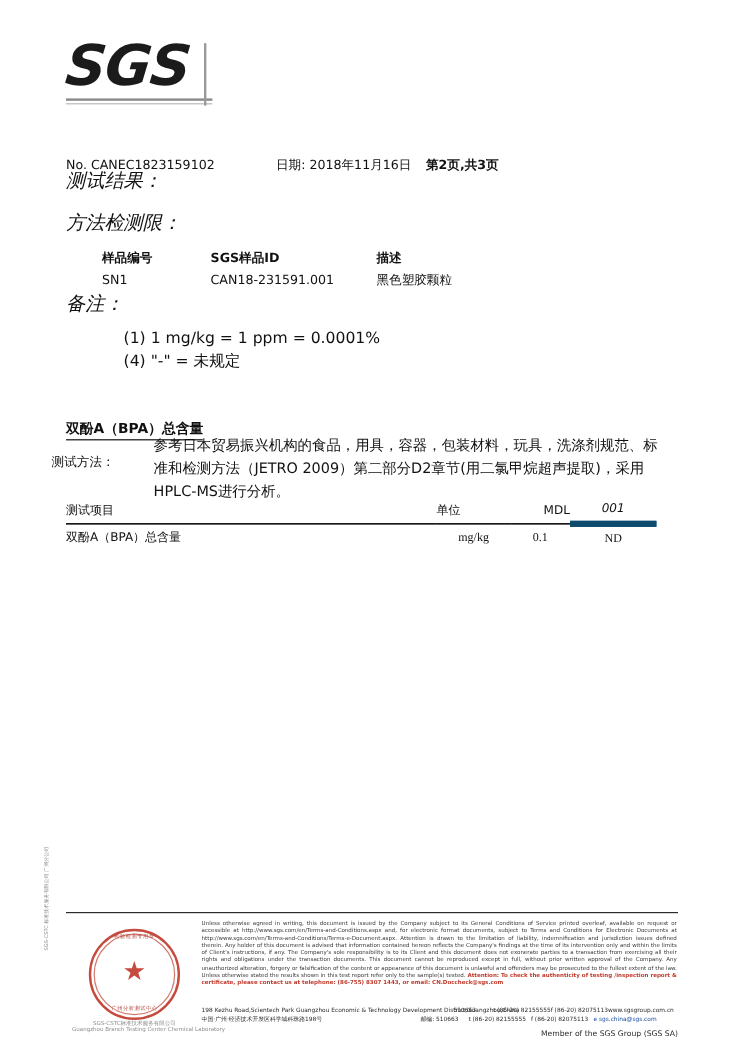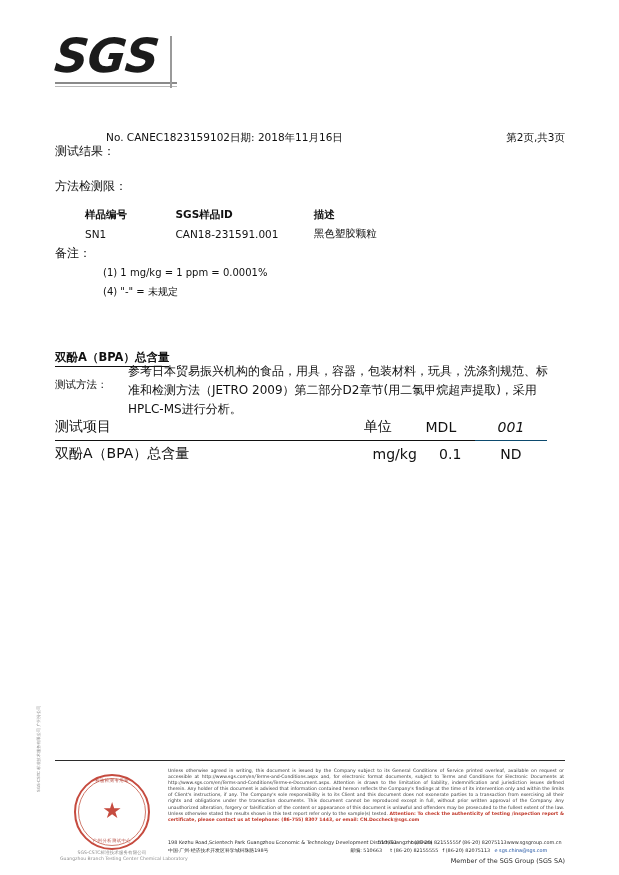--- a/index.html
+++ b/index.html
@@ -74,42 +74,42 @@
   .doc-title {
     font-size: 14.5px;
     font-weight: bold;
     color: #111;
     width: 140px;
   }
   .doc-no {
     font-size: 10.5px;
     color: #111;
     width: 175px;
-    text-align: right;
   }
   .doc-date {
     font-size: 10.5px;
     color: #111;
     width: 125px;
     margin-top: 19px;
   }
   .doc-page {
     font-size: 10.5px;
     color: #111;
-    text-align: right;
     flex: 1;
+    font-weight: bold;
   }
 
   
   .tx {
     position: absolute;
-    font-size: 12px;
+    font-size: 16px;
     line-height: 16px;
     color: #111;
     white-space: nowrap;
+    font-style: italic;
   }
   .label-result { left: 55px; top: 143px; }
   .label-sampledesc { left: 55px; top: 178px; }
   .label-remark { left: 55px; top: 245px; }
 
   
   .sample-table {
     position: absolute;
     left: 85px;
     top: 196px;
@@ -132,43 +132,43 @@
   }
   .col-sn { width: 72px; }
   .col-id { width: 110px; }
   .col-desc { width: 200px; }
   .cell-center { text-align: center; }
 
   
   .remarks {
     position: absolute;
     left: 103px;
-    top: 263px;
-    font-size: 10px;
+    top: 273px;
+    font-size: 13px;
     line-height: 19px;
     color: #111;
   }
   .remarks div { white-space: nowrap; }
 
   
   .section-head {
     position: absolute;
     left: 55px;
     top: 350px;
     font-size: 11.5px;
     font-weight: bold;
     color: #111;
     border-bottom: 1px solid #111;
     padding-bottom: 1px;
   }
 
   
   .method-label {
     position: absolute;
-    left: 55px;
+    left: 43px;
     top: 378px;
     font-size: 10.5px;
     color: #111;
     white-space: nowrap;
   }
   .method-body {
     position: absolute;
     left: 128px;
     top: 362px;
     width: 420px;
@@ -176,56 +176,56 @@
     line-height: 19px;
     color: #111;
   }
 
   
   .result-table {
     position: absolute;
     left: 55px;
     top: 418px;
     width: 492px;
-    font-size: 14px;
+    font-size: 10px;
     color: #111;
     border-collapse: collapse;
   }
   .result-table th {
     font-weight: normal;
     padding: 0 0 4px 0;
     white-space: nowrap;
   }
   .result-table th.item-h {
     text-align: left;
     border-bottom: 1px solid #111;
     width: 300px;
   }
   .result-table th.unit-h {
     text-align: left;
     border-bottom: 1px solid #111;
     width: 60px;
   }
   .result-table th.mdl-h {
-    text-align: left;
+    text-align: right;
     border-bottom: 1px solid #111;
     width: 48px;
   }
   .result-table th.res-h {
     text-align: center;
-    border-bottom: 1px solid #0c4a6e;
+    border-bottom: 5px solid #0c4a6e;
     width: 70px;
     font-style: italic;
   }
   .result-table td {
     padding: 4px 0 0 0;
     white-space: nowrap;
   }
   .result-table td.item { text-align: left; }
-  .result-table td.c { text-align: center; }
+  .result-table td.c { text-align: center; font-family: Liberation Serif, serif; }
 
   
   .footer-rule {
     position: absolute;
     left: 55px;
     top: 760px;
     width: 510px;
     height: 1px;
     background: #2b2b2b;
   }

